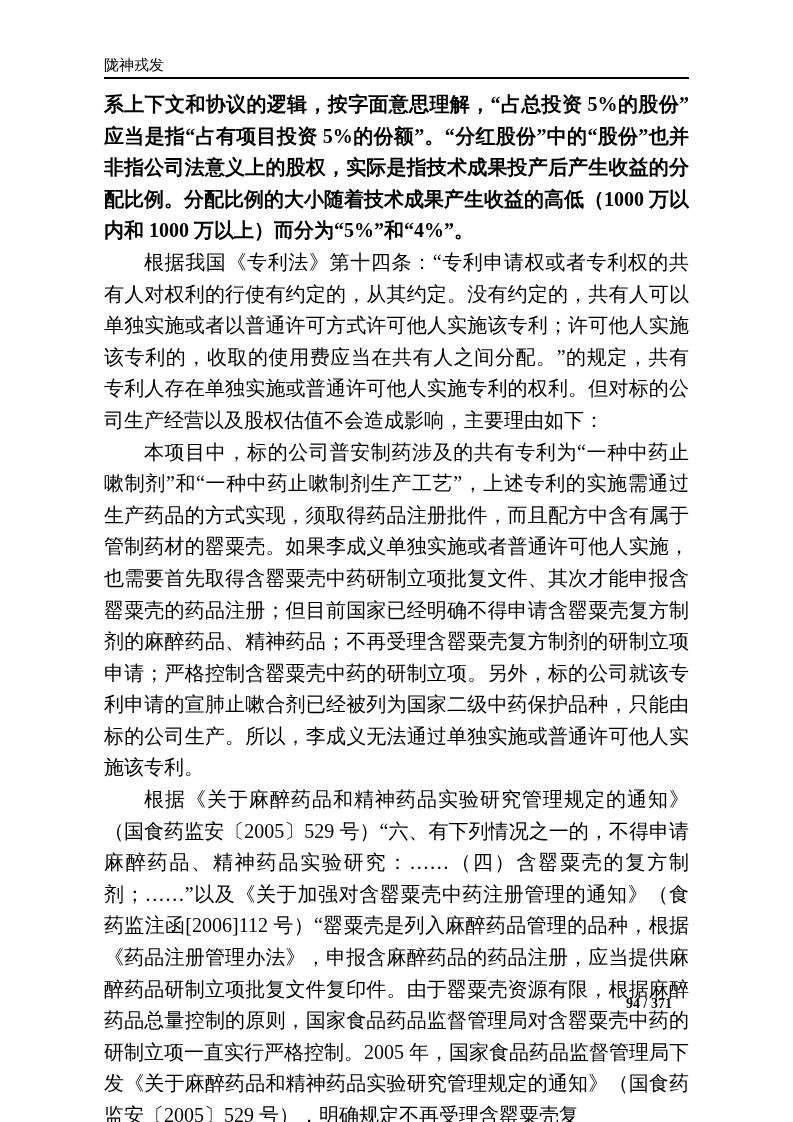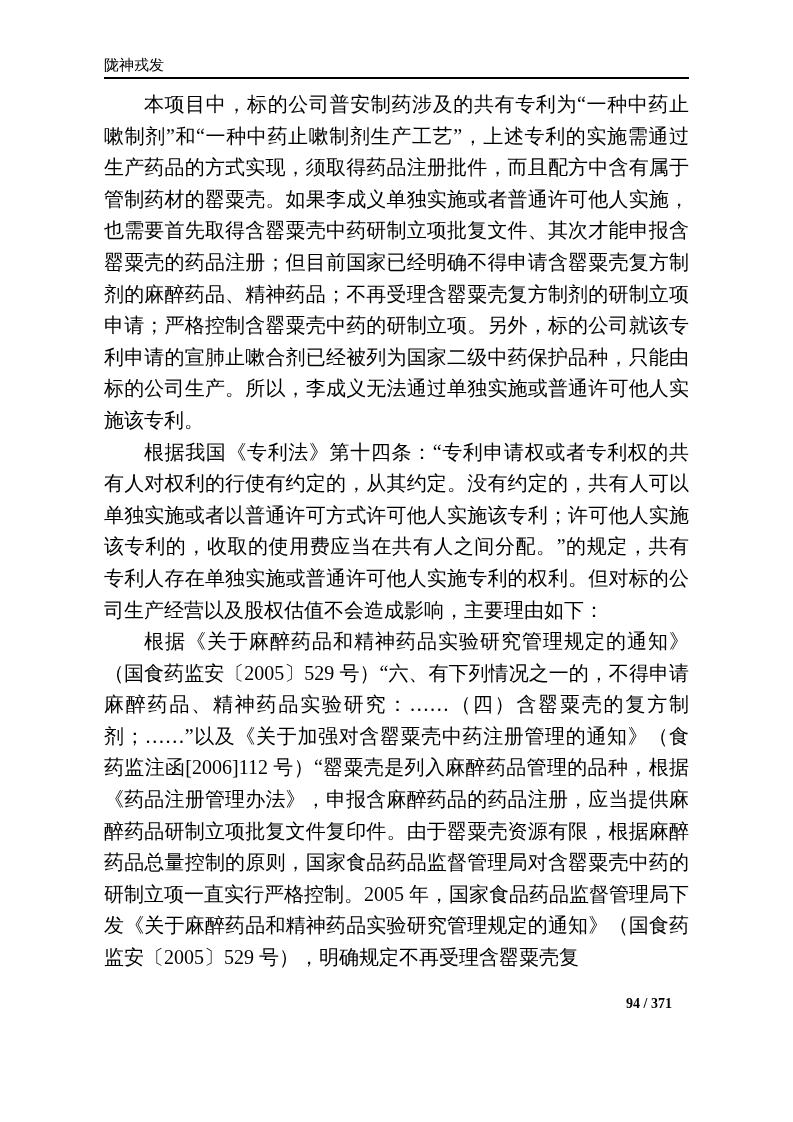--- a/index.html
+++ b/index.html
@@ -73,22 +73,23 @@
 <body>
 
 <div class="page">
 
   <div class="header">
     <span>陇神戎发</span>
   </div>
   <div class="header-rule"></div>
 
   <div class="body">
+    <p class="bold-para">系上下文和协议的逻辑，按字面意思理解，“占总投资 5%的股份” 应当是指“占有项目投资 5%的份额”。“分红股份”中的“股份”也并非指公司法意义上的股权，实际是指技术成果投产后产生收益的分配比例。分配比例的大小随着技术成果产生收益的高低（1000 万以内和 1000 万以上）而分为“5%”和“4%”。</p>
+    <p class="indent">根据我国《专利法》第十四条：“专利申请权或者专利权的共有人对权利的行使有约定的，从其约定。没有约定的，共有人可以单独实施或者以普通许可方式许可他人实施该专利；许可他人实施该专利的，收取的使用费应当在共有人之间分配。”的规定，共有专利人存在单独实施或普通许可他人实施专利的权利。但对标的公司生产经营以及股权估值不会造成影响，主要理由如下：</p>
     <p class="indent">本项目中，标的公司普安制药涉及的共有专利为“一种中药止嗽制剂”和“一种中药止嗽制剂生产工艺”，上述专利的实施需通过生产药品的方式实现，须取得药品注册批件，而且配方中含有属于管制药材的罂粟壳。如果李成义单独实施或者普通许可他人实施，也需要首先取得含罂粟壳中药研制立项批复文件、其次才能申报含罂粟壳的药品注册；但目前国家已经明确不得申请含罂粟壳复方制剂的麻醉药品、精神药品；不再受理含罂粟壳复方制剂的研制立项申请；严格控制含罂粟壳中药的研制立项。另外，标的公司就该专利申请的宣肺止嗽合剂已经被列为国家二级中药保护品种，只能由标的公司生产。所以，李成义无法通过单独实施或普通许可他人实施该专利。</p>
-    <p class="indent">根据我国《专利法》第十四条：“专利申请权或者专利权的共有人对权利的行使有约定的，从其约定。没有约定的，共有人可以单独实施或者以普通许可方式许可他人实施该专利；许可他人实施该专利的，收取的使用费应当在共有人之间分配。”的规定，共有专利人存在单独实施或普通许可他人实施专利的权利。但对标的公司生产经营以及股权估值不会造成影响，主要理由如下：</p>
     <p class="indent">根据《关于麻醉药品和精神药品实验研究管理规定的通知》（国食药监安〔2005〕529 号）“六、有下列情况之一的，不得申请麻醉药品、精神药品实验研究：……（四）含罂粟壳的复方制剂；……”以及《关于加强对含罂粟壳中药注册管理的通知》（食药监注函[2006]112 号）“罂粟壳是列入麻醉药品管理的品种，根据《药品注册管理办法》，申报含麻醉药品的药品注册，应当提供麻醉药品研制立项批复文件复印件。由于罂粟壳资源有限，根据麻醉药品总量控制的原则，国家食品药品监督管理局对含罂粟壳中药的研制立项一直实行严格控制。2005 年，国家食品药品监督管理局下发《关于麻醉药品和精神药品实验研究管理规定的通知》（国食药监安〔2005〕529 号），明确规定不再受理含罂粟壳复</p>
   </div>
 
   <div class="footer">
     <span>94 / 371</span>
   </div>
 
 </div>
 
 </body></html>

